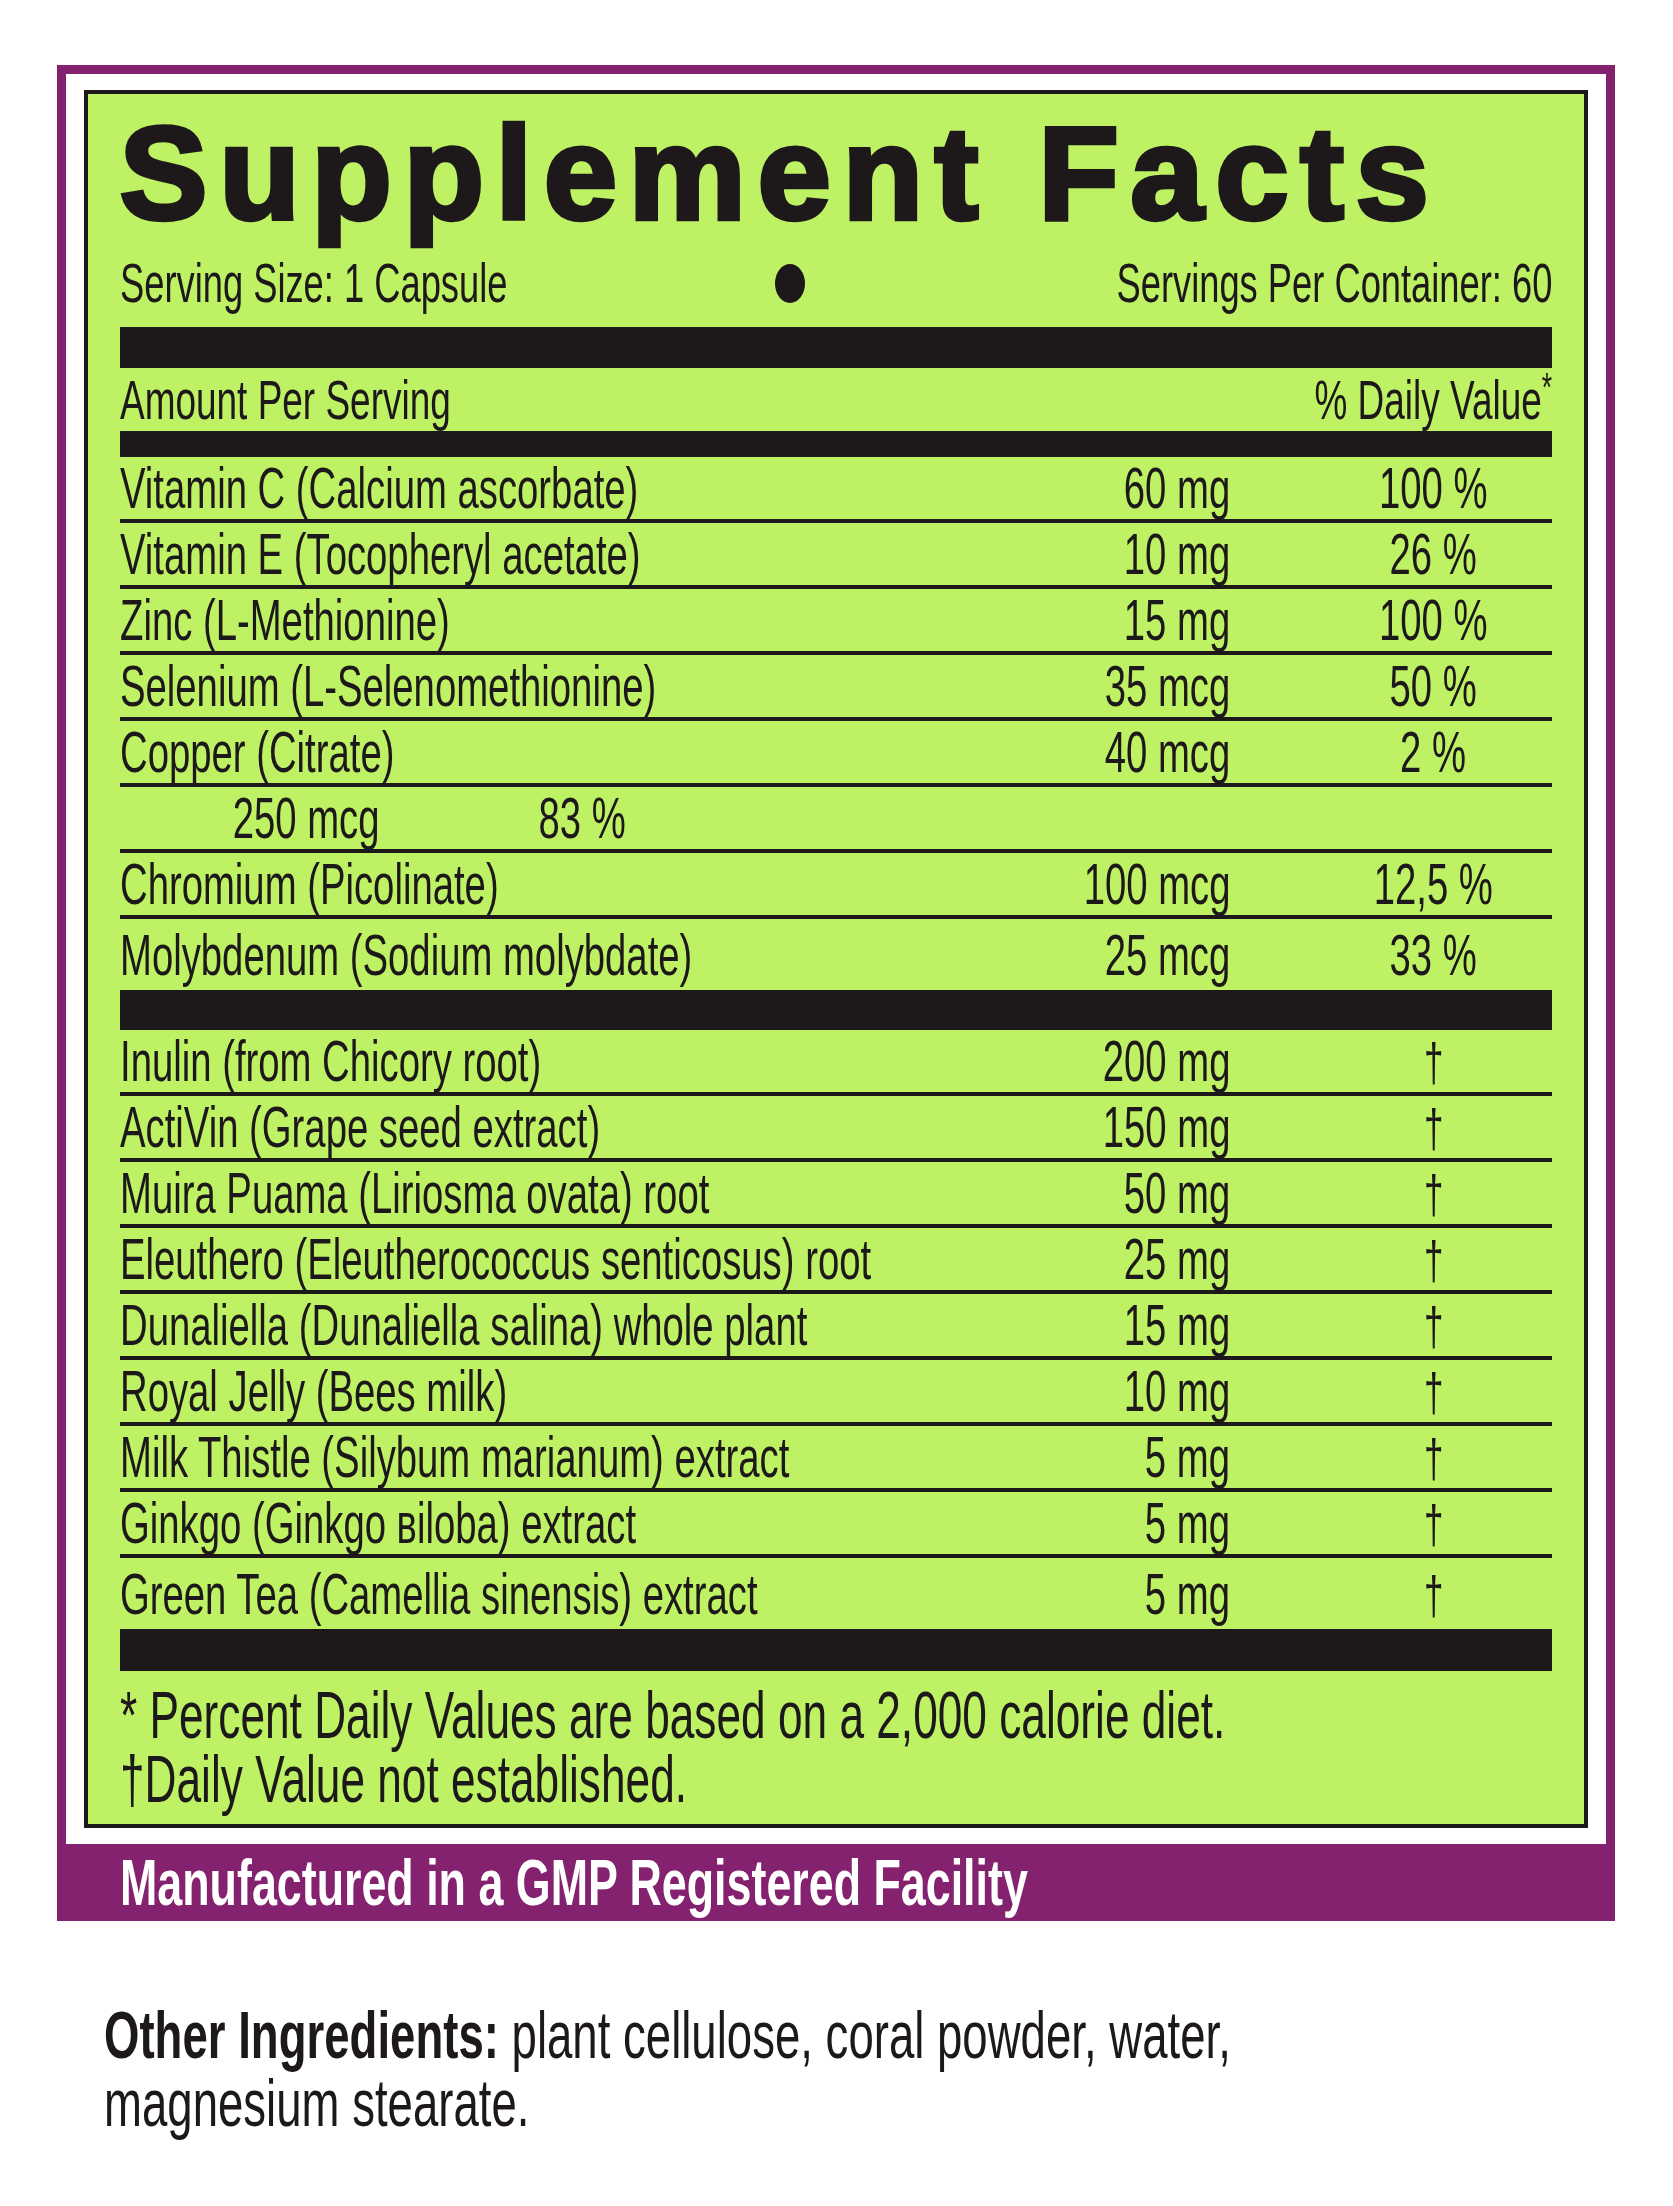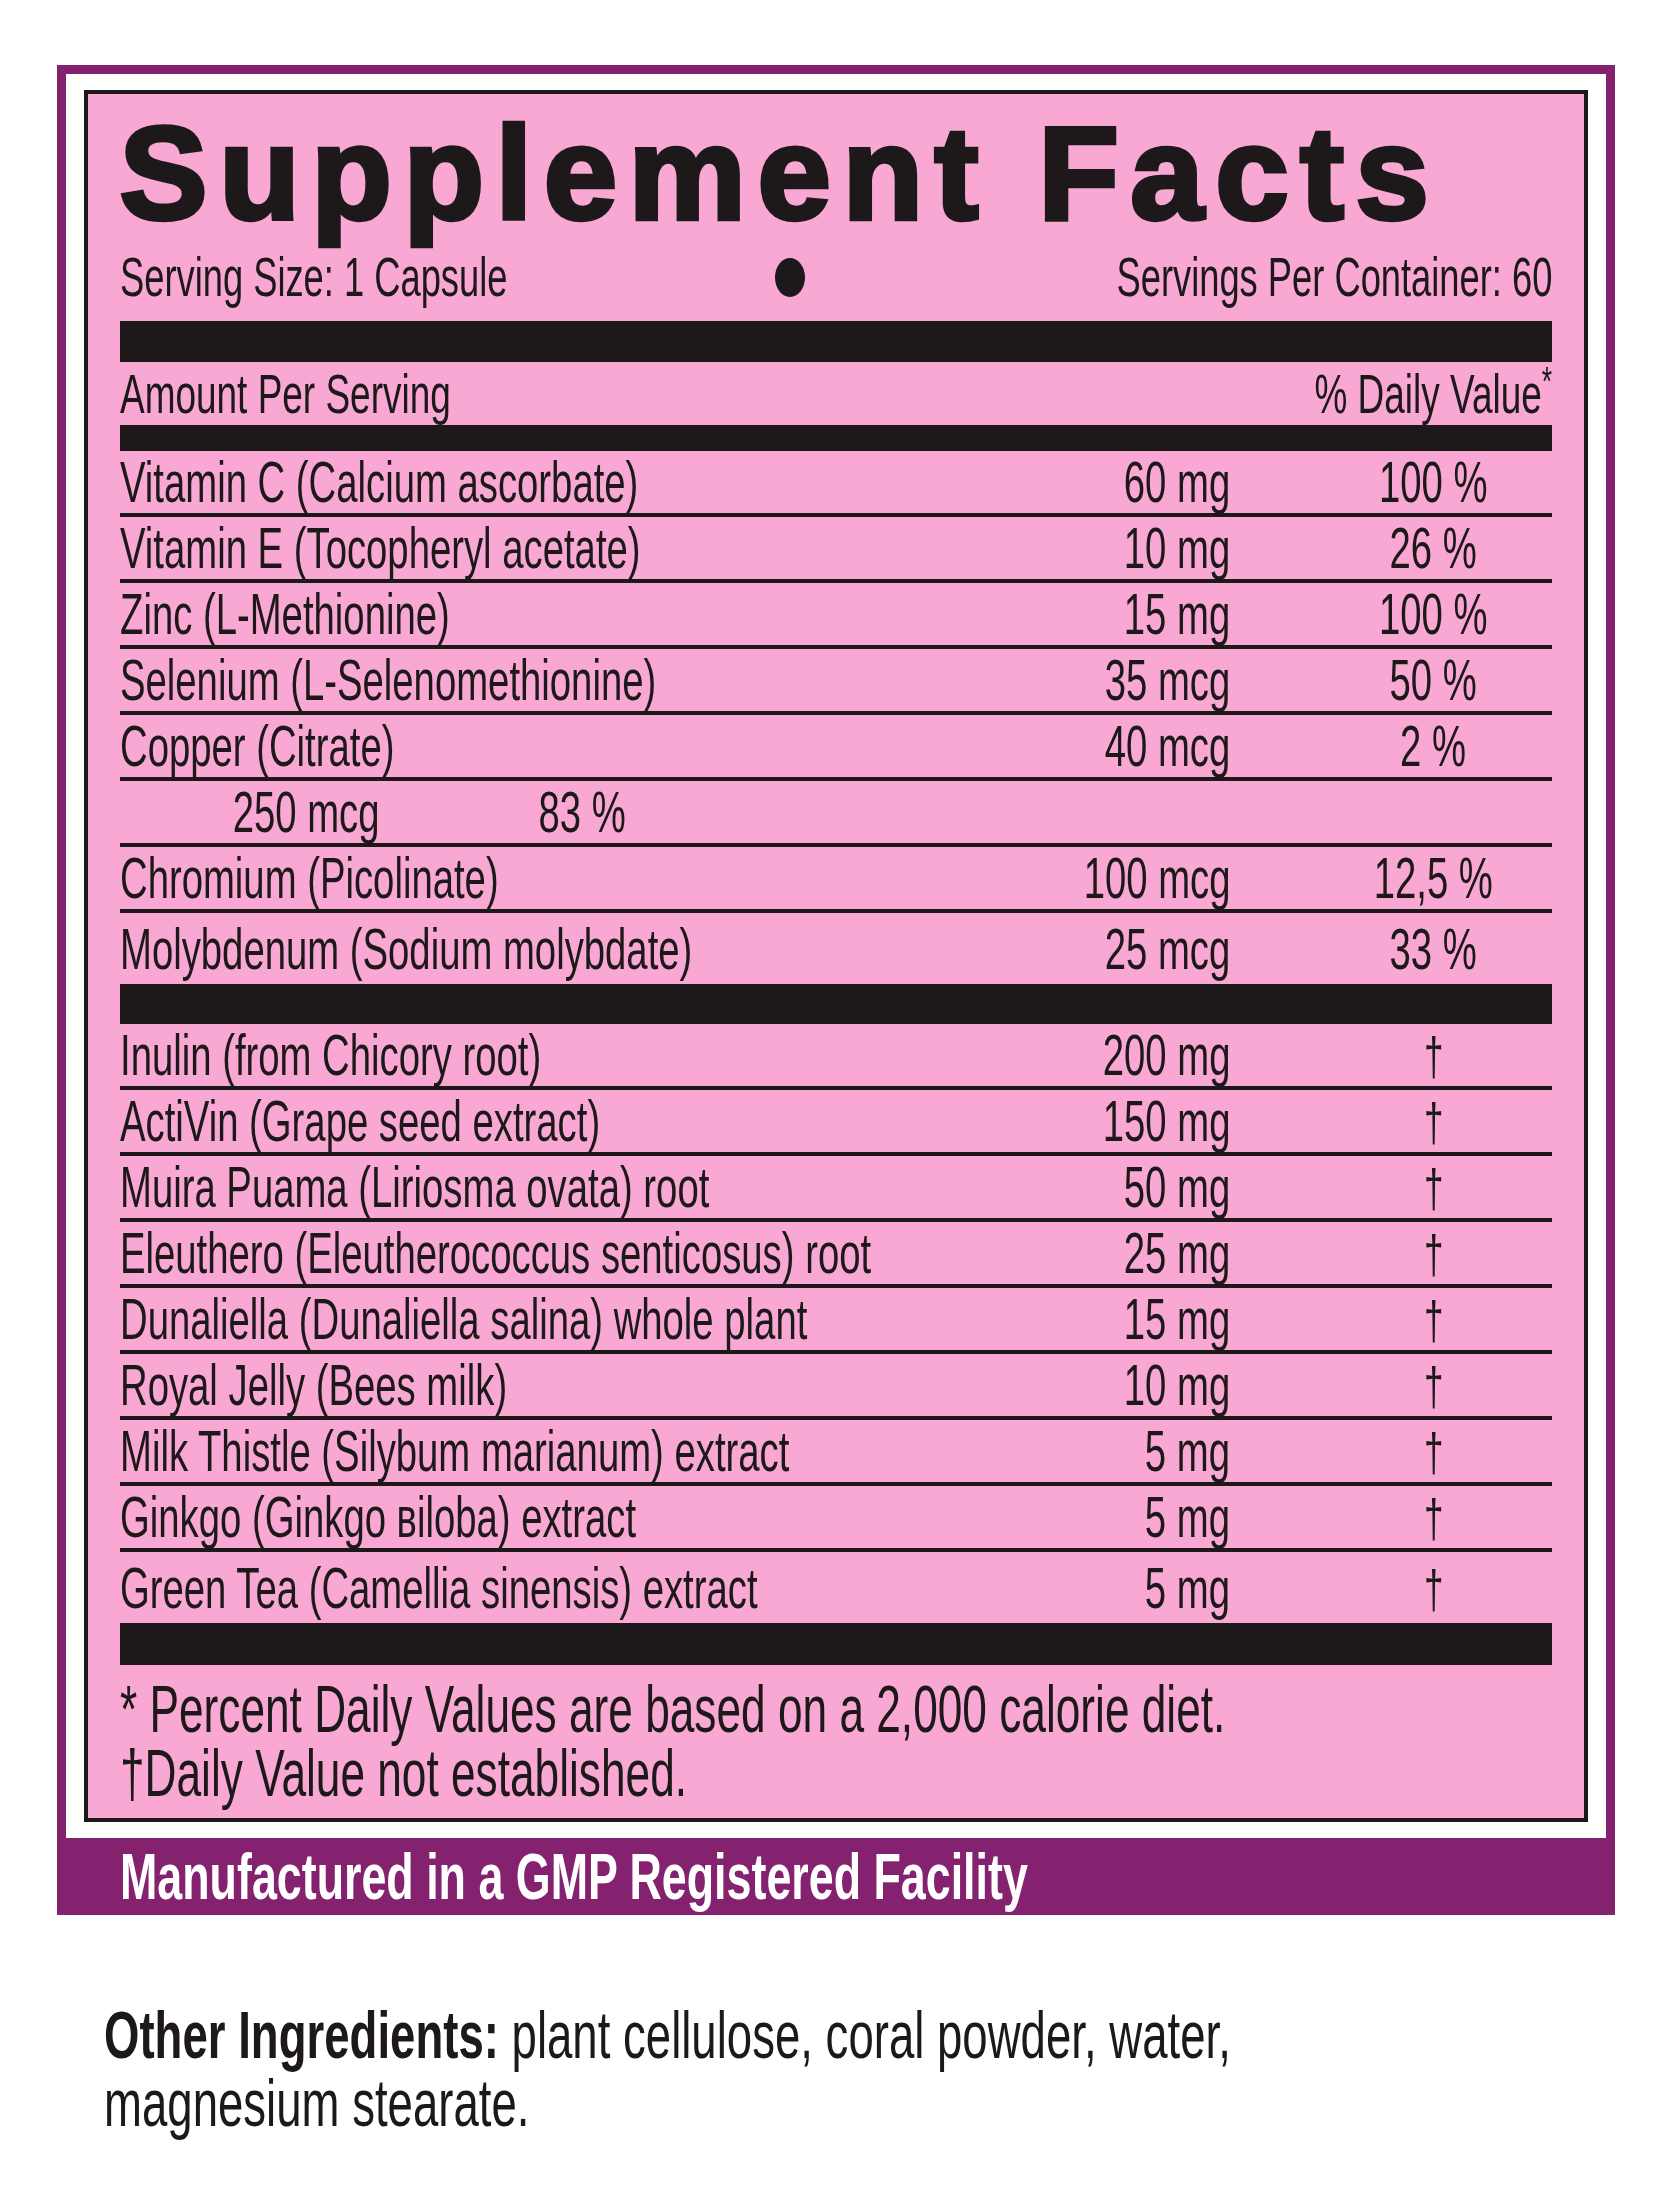--- a/index.html
+++ b/index.html
@@ -16,26 +16,26 @@
   .c-r{transform-origin:100% 50%;}
   .c-c{transform-origin:50% 50%;}
 
   .label{position:absolute;left:57px;top:65px;width:1558px;
     border-left:9.7px solid var(--purple);
     border-right:9.7px solid var(--purple);
     border-top:9.7px solid var(--purple);
     background:#ffffff;}
 
   .inner-box{margin:16px 17.6px 0 17.6px;border:4.4px solid var(--ink);
-    padding:5.3px 32px 0 32px;background:#f9a8d4;}
+    padding:5.3px 32px 0 32px;background:#bef264;}
 
   .title{font-size:132px;line-height:1.08;font-weight:bold;letter-spacing:11.5px;
     white-space:nowrap;-webkit-text-stroke:4.4px var(--ink);padding-top:3.5px;}
 
-  .serving-line{position:relative;height:62px;margin-top:1px;margin-bottom:12.4px;font-size:55px;}
+  .serving-line{position:relative;height:62px;margin-top:7px;margin-bottom:12.4px;font-size:55px;}
   .serving-left{position:absolute;left:0;top:50%;transform:translateY(-50%) scaleX(0.66);transform-origin:0 50%;white-space:nowrap;}
   .serving-right{position:absolute;right:0;top:50%;transform:translateY(-50%) scaleX(0.66);transform-origin:100% 50%;white-space:nowrap;}
   .serving-dot{position:absolute;left:655px;top:50%;margin-top:-19.4px;width:30px;height:39px;
     border-radius:50%;background:var(--ink);}
 
   .bar{background:var(--ink);width:100%;}
   .bar-1{height:41px;}
   .bar-2{height:22px;}
   .bar-3{height:40px;}
   .bar-4{height:42px;}

